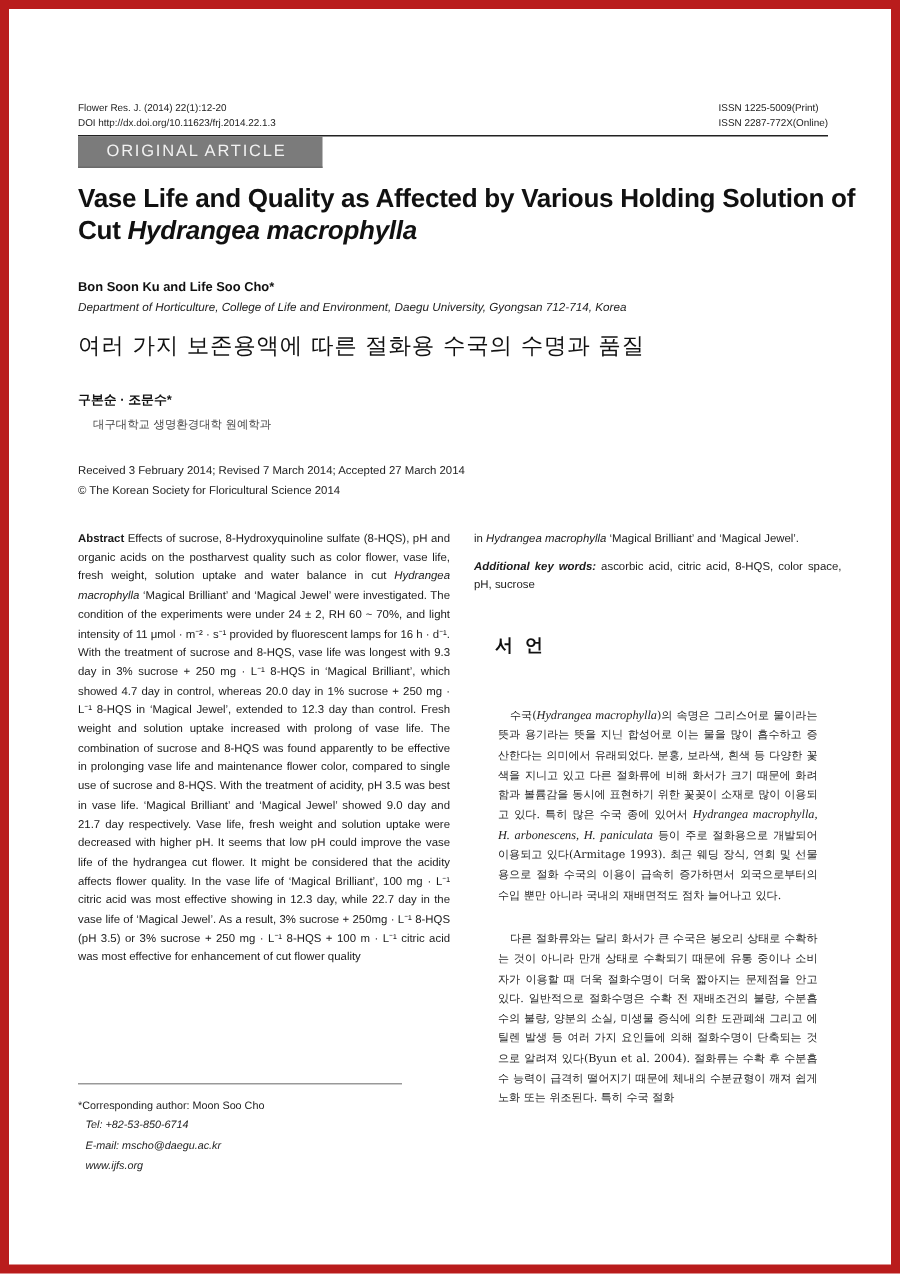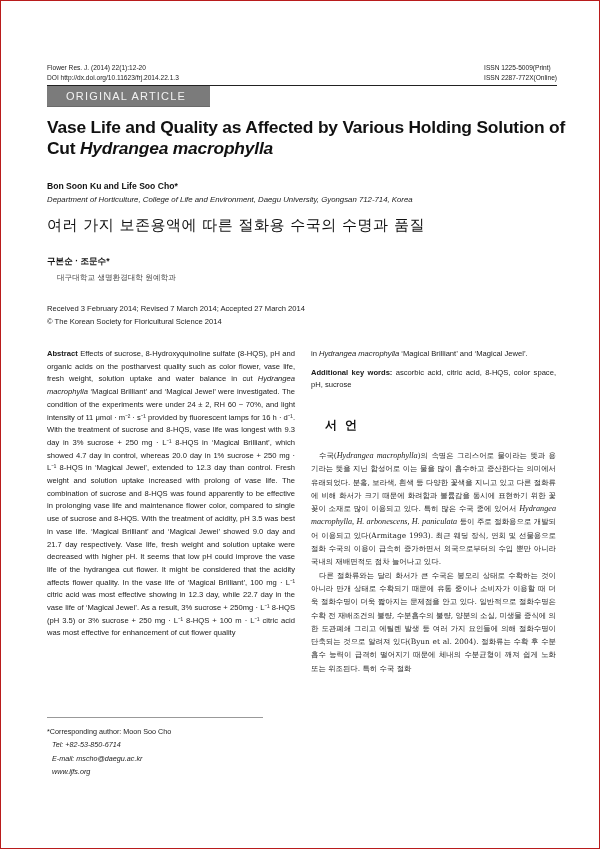--- a/index.html
+++ b/index.html
@@ -1,17 +1,17 @@
 <!DOCTYPE html>
 <html><head>
 <meta charset="utf-8">
 <style>
   html, body { margin:0; padding:0; background:#fff; }
   body { width:600px; height:849px; position:relative; overflow:hidden; font-family:"Liberation Sans", sans-serif; color:#111; }
-  .page { position:absolute; left:0; top:0; width:600px; height:849px; border:1px solid #b91c1c; box-sizing:border-box; }
+  .page { position:absolute; left:0; top:0; width:600px; height:849px; border:6px solid #b91c1c; box-sizing:border-box; }
   .hdr { position:absolute; left:46px; right:42px; top:62px; font-size:6.6px; line-height:9.5px; color:#222; }
   .hdr .l { position:absolute; left:0; top:0; }
   .hdr .r { position:absolute; right:0; top:0; text-align:left; }
   .rule-top { position:absolute; left:46px; right:42px; top:84px; border-top:1.3px solid #222; }
   .badge { position:absolute; left:46px; top:85px; width:163px; height:20px; background:#7b7b7b; color:#f2f2f2; font-size:11px; letter-spacing:1.2px; line-height:20px; text-indent:19px; border-bottom:1px solid #6a6a6a; }
   .title { position:absolute; left:46px; top:116px; width:520px; font-size:17.4px; font-weight:bold; line-height:20.5px; color:#111; letter-spacing:-0.2px; }
   .title i { font-style:italic; }
   .authors { position:absolute; left:46px; top:180px; font-size:8.6px; font-weight:bold; }
   .affil { position:absolute; left:46px; top:194px; font-size:7.8px; font-style:italic; color:#222; }
   .ktitle { position:absolute; left:46px; top:215px; font-family:"DejaVu Serif", serif; font-size:15px; color:#111; letter-spacing:0.5px; }
@@ -20,21 +20,21 @@
   .recv { position:absolute; left:46px; top:302px; font-size:7.6px; line-height:12.5px; color:#222; }
   .col { position:absolute; font-size:7.6px; line-height:12.7px; text-align:justify; color:#1a1a1a; }
   .colL { left:46px; top:347px; width:248px; }
   .colR { left:310px; top:347px; width:245px; }
   .col p { margin:0; }
   b.lbl { font-weight:bold; }
   .kw { margin-top:6px !important; }
   .sec { position:absolute; left:324px; top:416px; font-family:"DejaVu Sans", sans-serif; font-weight:bold; font-size:12px; letter-spacing:0; }
   .sec span { display:inline-block; width:20px; }
   .kbody { position:absolute; left:310px; top:448px; width:245px; font-family:"DejaVu Serif", serif; font-size:7.4px; line-height:13.3px; text-align:justify; color:#222; }
-  .kbody p { margin:0; text-indent:8px; }
+  .kbody p { margin:16px; text-indent:8px; }
   .kbody i { font-family:"Liberation Serif", serif; font-size:8.2px; }
   .fn-rule { position:absolute; left:46px; top:716px; width:216px; border-top:1px solid #999; }
   .fn { position:absolute; left:46px; top:724px; font-size:7.2px; line-height:13.3px; color:#222; }
   .fn div.ind { padding-left:5px;font-style:italic; }
 </style>
 </head>
 <body>
 
 <div class="page">
 
@@ -64,21 +64,21 @@
     <div>Received 3 February 2014; Revised 7 March 2014; Accepted 27 March 2014</div>
     <div>© The Korean Society for Floricultural Science 2014</div>
   </div>
 
   <div class="col colL">
     <p><b class="lbl">Abstract</b><span> Effects of sucrose, 8-Hydroxyquinoline sulfate (8-HQS), pH and organic acids on the postharvest quality such as color flower, vase life, fresh weight, solution uptake and water balance in cut </span><i>Hydrangea macrophylla</i><span> ‘Magical Brilliant’ and ‘Magical Jewel’ were investigated. The condition of the experiments were under 24 ± 2, RH 60 ~ 70%, and light intensity of 11 μmol · m⁻² · s⁻¹ provided by fluorescent lamps for 16 h · d⁻¹. With the treatment of sucrose and 8-HQS, vase life was longest with 9.3 day in 3% sucrose + 250 mg · L⁻¹ 8-HQS in ‘Magical Brilliant’, which showed 4.7 day in control, whereas 20.0 day in 1% sucrose + 250 mg · L⁻¹ 8-HQS in ‘Magical Jewel’, extended to 12.3 day than control. Fresh weight and solution uptake increased with prolong of vase life. The combination of sucrose and 8-HQS was found apparently to be effective in prolonging vase life and maintenance flower color, compared to single use of sucrose and 8-HQS. With the treatment of acidity, pH 3.5 was best in vase life. ‘Magical Brilliant’ and ‘Magical Jewel’ showed 9.0 day and 21.7 day respectively. Vase life, fresh weight and solution uptake were decreased with higher pH. It seems that low pH could improve the vase life of the hydrangea cut flower. It might be considered that the acidity affects flower quality. In the vase life of ‘Magical Brilliant’, 100 mg · L⁻¹ citric acid was most effective showing in 12.3 day, while 22.7 day in the vase life of ‘Magical Jewel’. As a result, 3% sucrose + 250mg · L⁻¹ 8-HQS (pH 3.5) or 3% sucrose + 250 mg · L⁻¹ 8-HQS + 100 m · L⁻¹ citric acid was most effective for enhancement of cut flower quality</span></p>
   </div>
 
   <div class="col colR">
     <p><span>in </span><i>Hydrangea macrophylla</i><span> ‘Magical Brilliant’ and ‘Magical Jewel’.</span></p>
-    <p class="kw"><b class="lbl" style="">Additional key words:</b><span> ascorbic acid, citric acid, 8-HQS, color space, pH, sucrose</span></p>
+    <p class="kw"><b class="lbl" style="font-style:italic">Additional key words:</b><span> ascorbic acid, citric acid, 8-HQS, color space, pH, sucrose</span></p>
   </div>
 
   <div class="sec"><span>서</span><span>언</span></div>
 
   <div class="kbody">
     <p><span>수국(</span><i>Hydrangea macrophylla</i><span>)의 속명은 그리스어로 물이라는 뜻과 용기라는 뜻을 지닌 합성어로 이는 물을 많이 흡수하고 증산한다는 의미에서 유래되었다. 분홍, 보라색, 흰색 등 다양한 꽃색을 지니고 있고 다른 절화류에 비해 화서가 크기 때문에 화려함과 볼륨감을 동시에 표현하기 위한 꽃꽂이 소재로 많이 이용되고 있다. 특히 많은 수국 종에 있어서 </span><i>Hydrangea macrophylla, H. arbonescens, H. paniculata</i><span> 등이 주로 절화용으로 개발되어 이용되고 있다(Armitage 1993). 최근 웨딩 장식, 연회 및 선물용으로 절화 수국의 이용이 급속히 증가하면서 외국으로부터의 수입 뿐만 아니라 국내의 재배면적도 점차 늘어나고 있다.</span></p>
     <p>다른 절화류와는 달리 화서가 큰 수국은 봉오리 상태로 수확하는 것이 아니라 만개 상태로 수확되기 때문에 유통 중이나 소비자가 이용할 때 더욱 절화수명이 더욱 짧아지는 문제점을 안고 있다. 일반적으로 절화수명은 수확 전 재배조건의 불량, 수분흡수의 불량, 양분의 소실, 미생물 증식에 의한 도관폐쇄 그리고 에틸렌 발생 등 여러 가지 요인들에 의해 절화수명이 단축되는 것으로 알려져 있다(Byun et al. 2004). 절화류는 수확 후 수분흡수 능력이 급격히 떨어지기 때문에 체내의 수분균형이 깨져 쉽게 노화 또는 위조된다. 특히 수국 절화</p>
   </div>
 
   <div class="fn-rule"></div>

